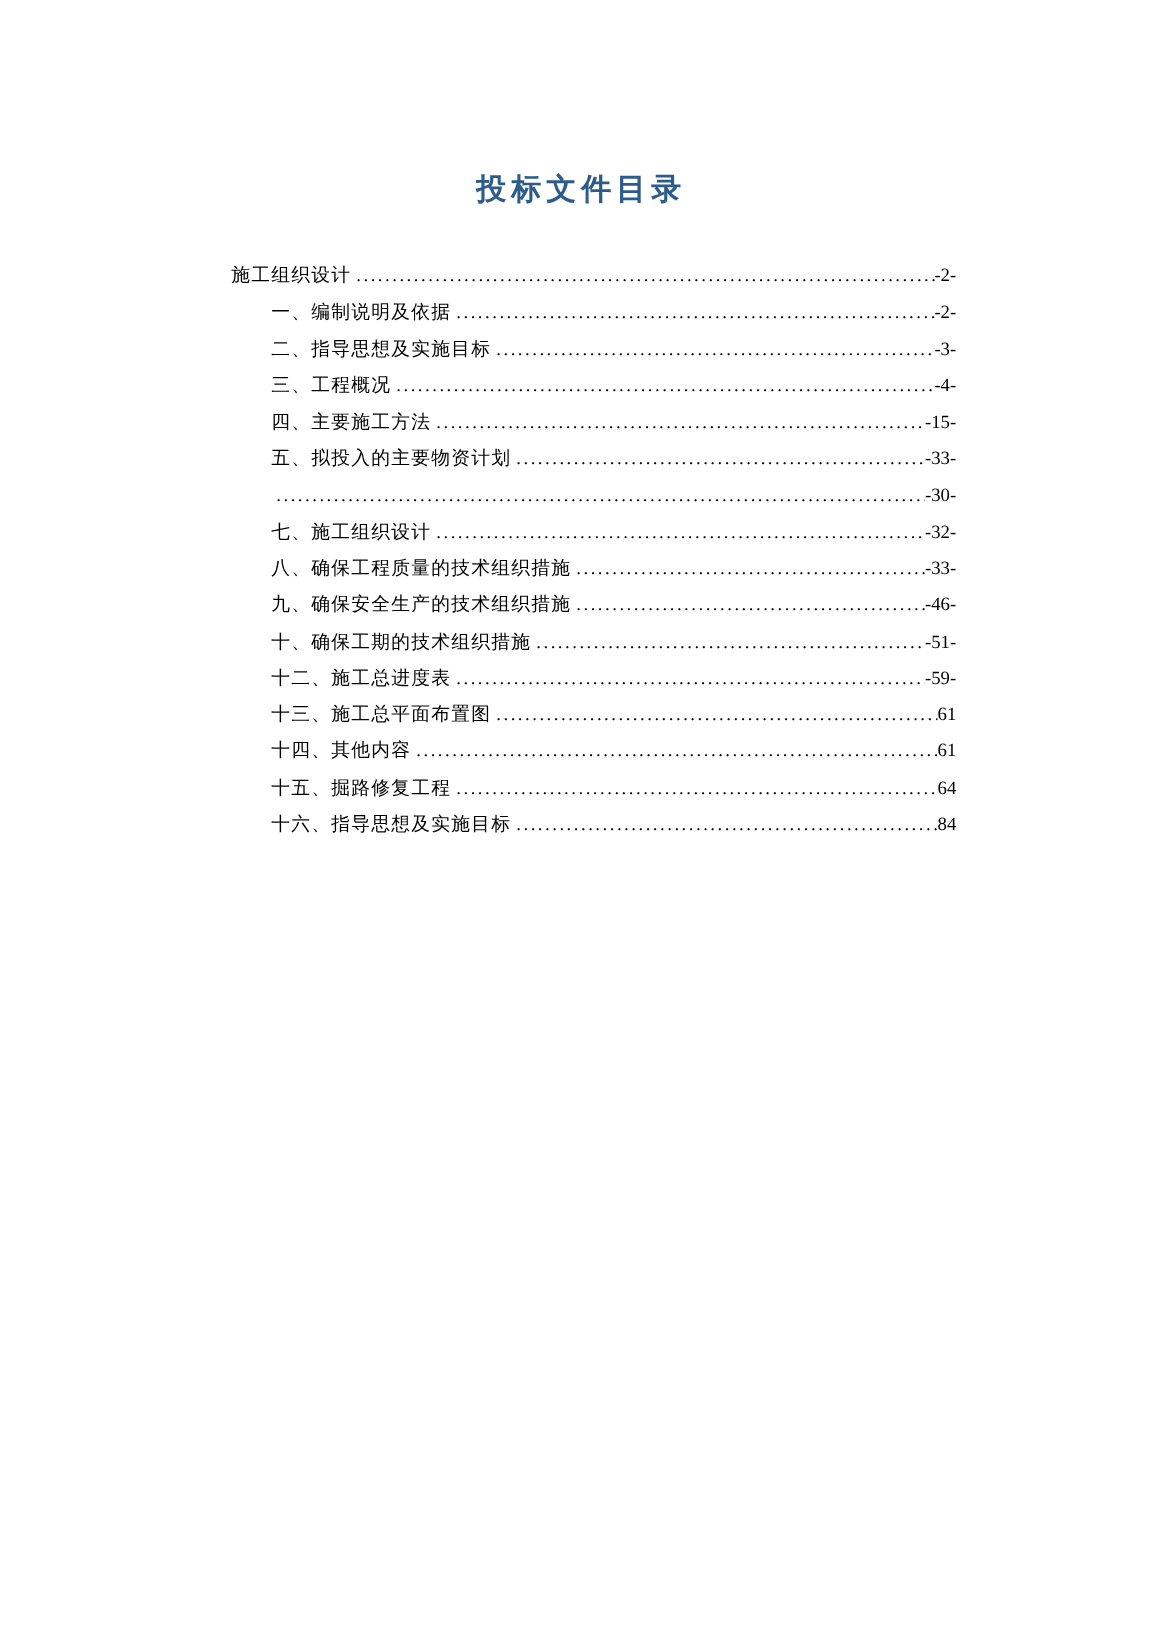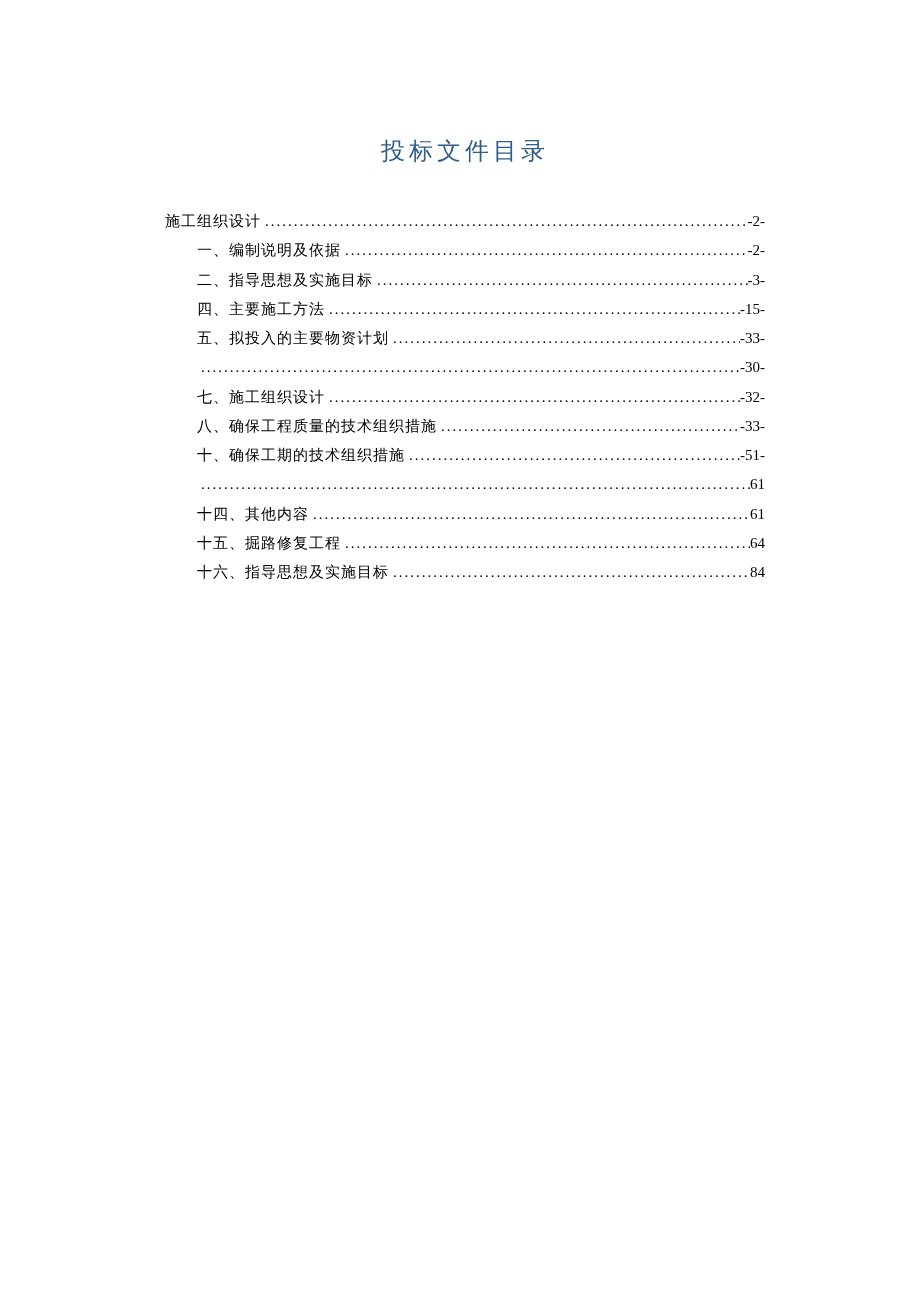--- a/index.html
+++ b/index.html
@@ -11,32 +11,33 @@
       width: 920px;
       height: 1301px;
       background: #ffffff;
       font-family: "SimSun", "宋体", serif;
       padding: 135px 155px 0 165px;
     }
     .title {
       text-align: center;
       color: #2e5c8a;
       font-size: 24px;
-      font-weight: normal;
+      font-weight: bold;
       letter-spacing: 4px;
       margin-bottom: 40px;
       font-family: "SimSun", "宋体", serif;
     }
     .toc-item {
       display: flex;
       align-items: center;
       font-size: 15px;
       color: #000000;
       line-height: 1.95;
       white-space: nowrap;
+      margin-left: 20px;
     }
     .toc-item.level-0 {
       padding-left: 0;
     }
     .toc-item.level-1 {
       padding-left: 32px;
     }
     .toc-label {
       flex-shrink: 0;
       letter-spacing: 1px;
@@ -72,20 +73,25 @@
       <span class="toc-label">一、编制说明及依据 </span>
       <span class="toc-dots"></span>
       <span class="toc-page">-2-</span>
     </div>
     <div class="toc-item level-1">
       <span class="toc-label">二、指导思想及实施目标 </span>
       <span class="toc-dots"></span>
       <span class="toc-page">-3-</span>
     </div>
     <div class="toc-item level-1">
+      <span class="toc-label">三、工程概况 </span>
+      <span class="toc-dots"></span>
+      <span class="toc-page">-4-</span>
+    </div>
+    <div class="toc-item level-1">
       <span class="toc-label">四、主要施工方法 </span>
       <span class="toc-dots"></span>
       <span class="toc-page">-15-</span>
     </div>
     <div class="toc-item level-1">
       <span class="toc-label">五、拟投入的主要物资计划 </span>
       <span class="toc-dots"></span>
       <span class="toc-page">-33-</span>
     </div>
     <div class="toc-item level-1">
@@ -96,25 +102,36 @@
       <span class="toc-label">七、施工组织设计 </span>
       <span class="toc-dots"></span>
       <span class="toc-page">-32-</span>
     </div>
     <div class="toc-item level-1">
       <span class="toc-label">八、确保工程质量的技术组织措施 </span>
       <span class="toc-dots"></span>
       <span class="toc-page">-33-</span>
     </div>
     <div class="toc-item level-1">
+      <span class="toc-label">九、确保安全生产的技术组织措施 </span>
+      <span class="toc-dots"></span>
+      <span class="toc-page">-46-</span>
+    </div>
+    <div class="toc-item level-1">
       <span class="toc-label">十、确保工期的技术组织措施 </span>
       <span class="toc-dots"></span>
       <span class="toc-page">-51-</span>
     </div>
     <div class="toc-item level-1">
+      <span class="toc-label">十二、施工总进度表 </span>
+      <span class="toc-dots"></span>
+      <span class="toc-page">-59-</span>
+    </div>
+    <div class="toc-item level-1">
+      <span class="toc-label">十三、施工总平面布置图</span>
       <span class="toc-dots"></span>
       <span class="toc-page"> 61</span>
     </div>
     <div class="toc-item level-1">
       <span class="toc-label">十四、其他内容</span>
       <span class="toc-dots"></span>
       <span class="toc-page"> 61</span>
     </div>
     <div class="toc-item level-1">
       <span class="toc-label">十五、掘路修复工程</span>

